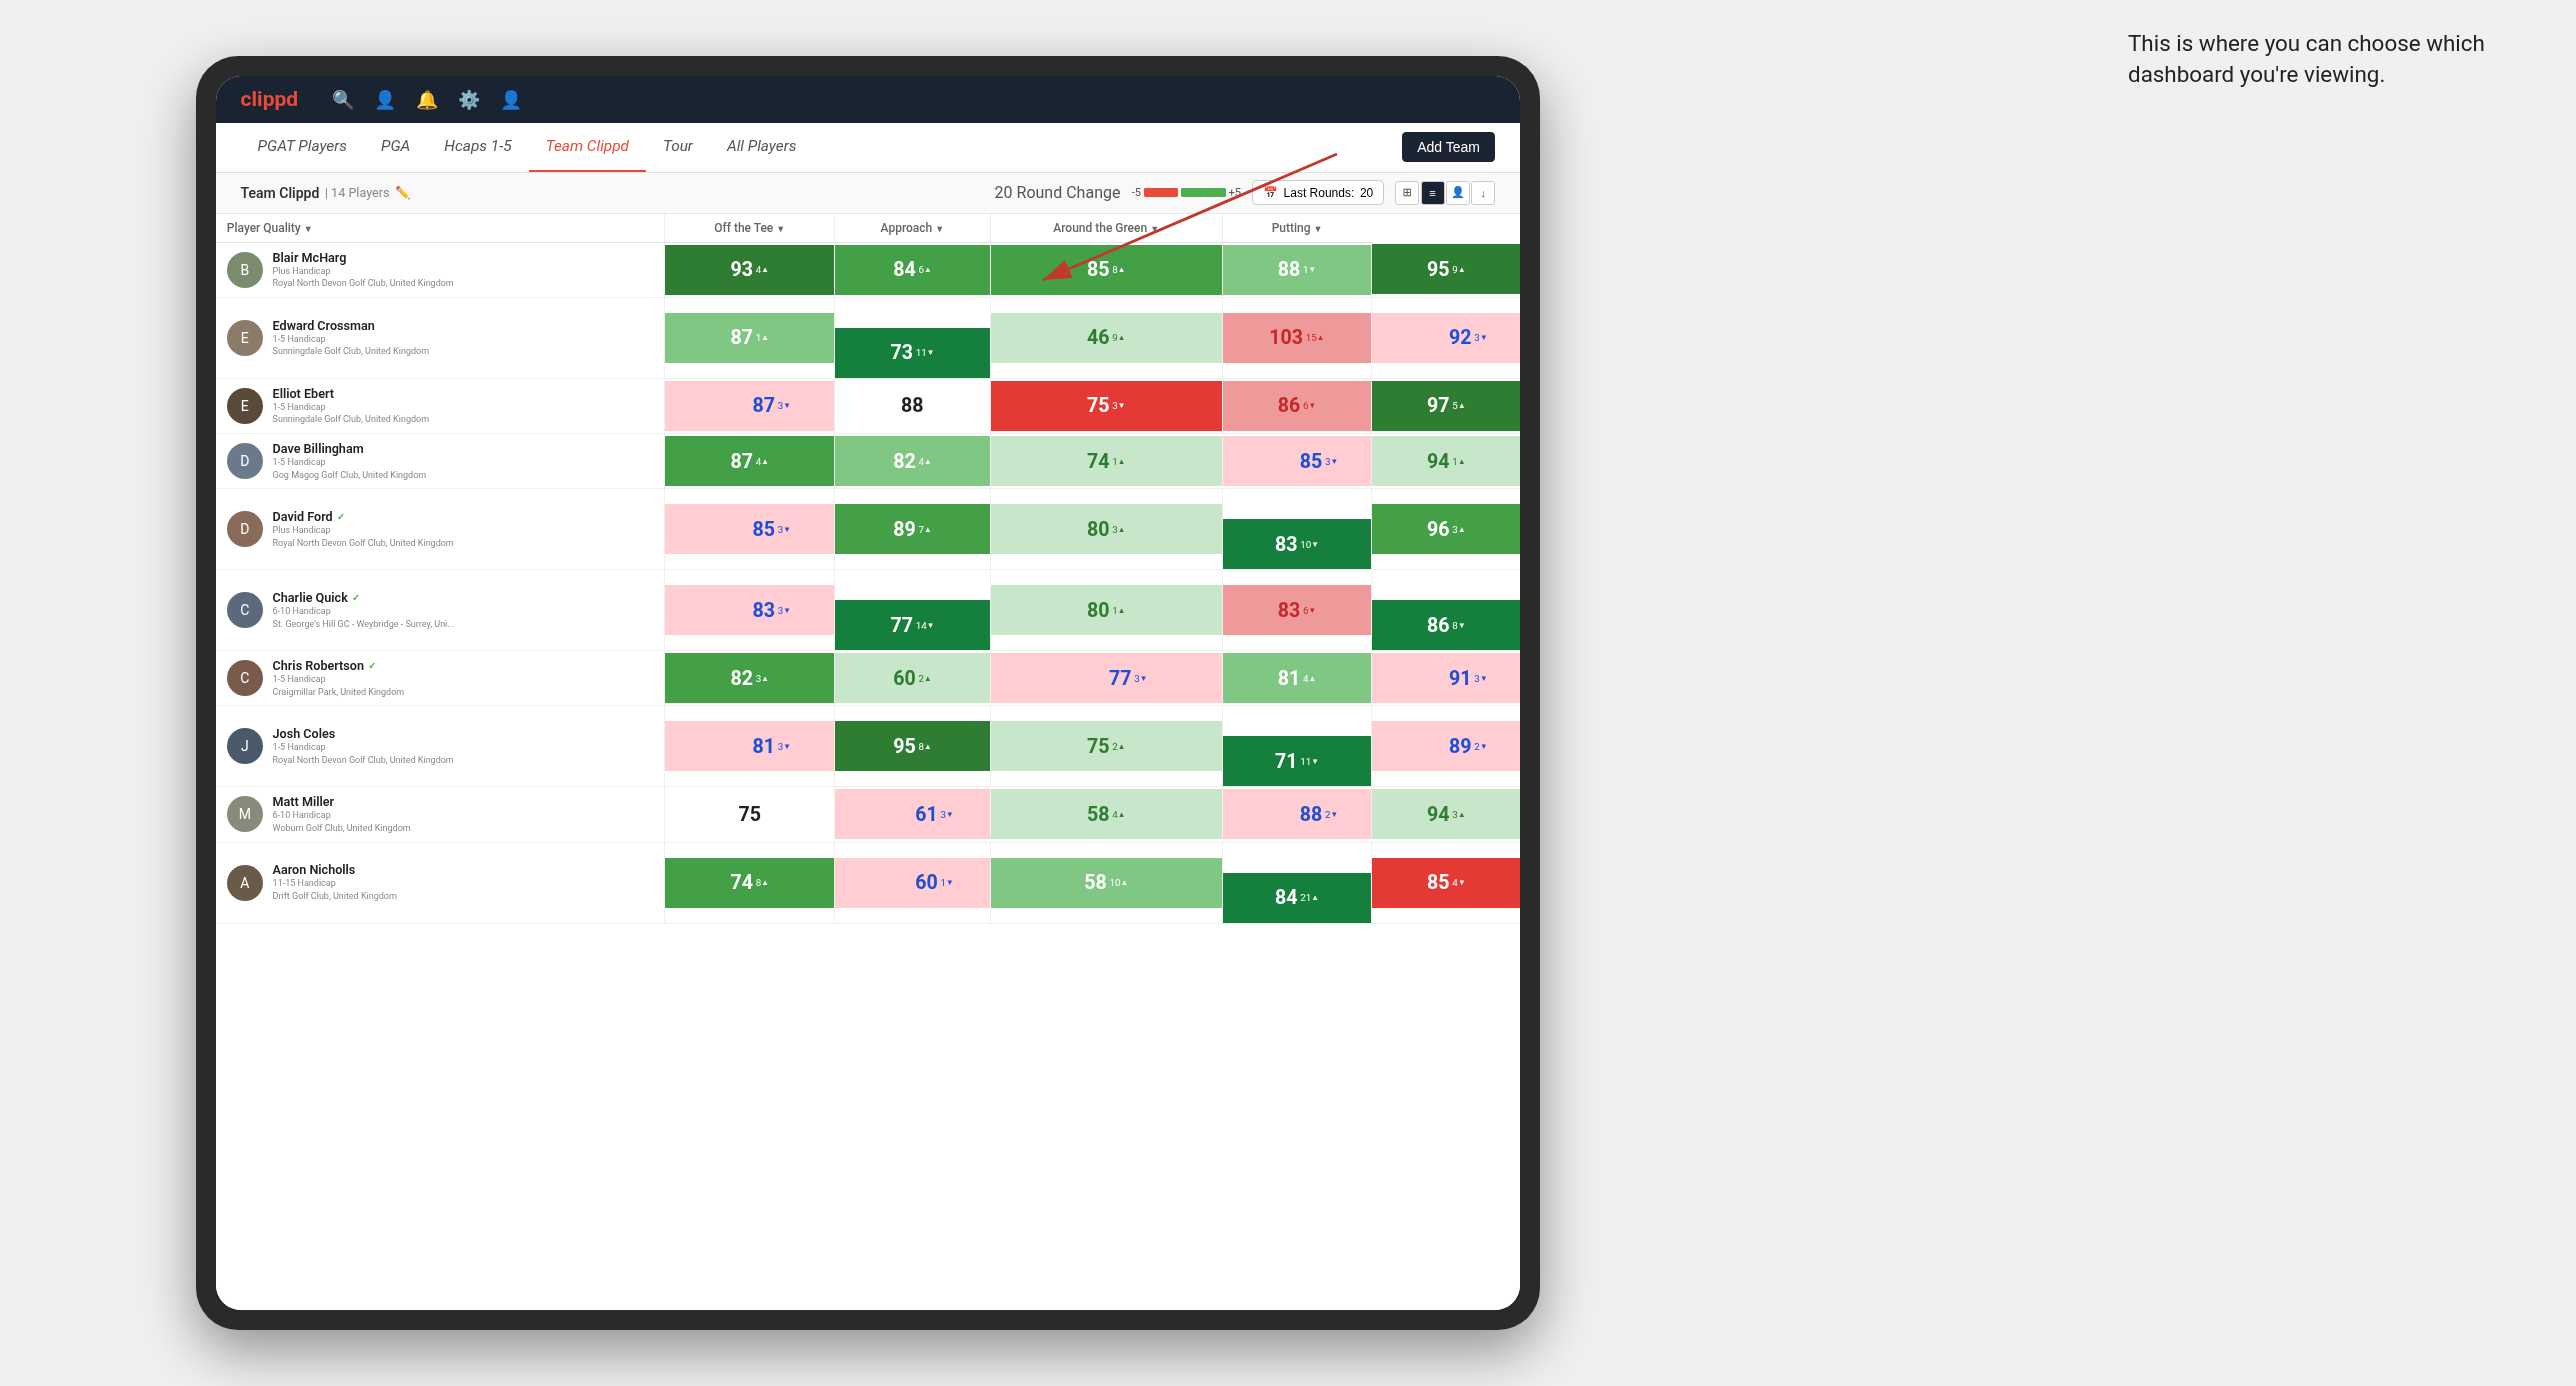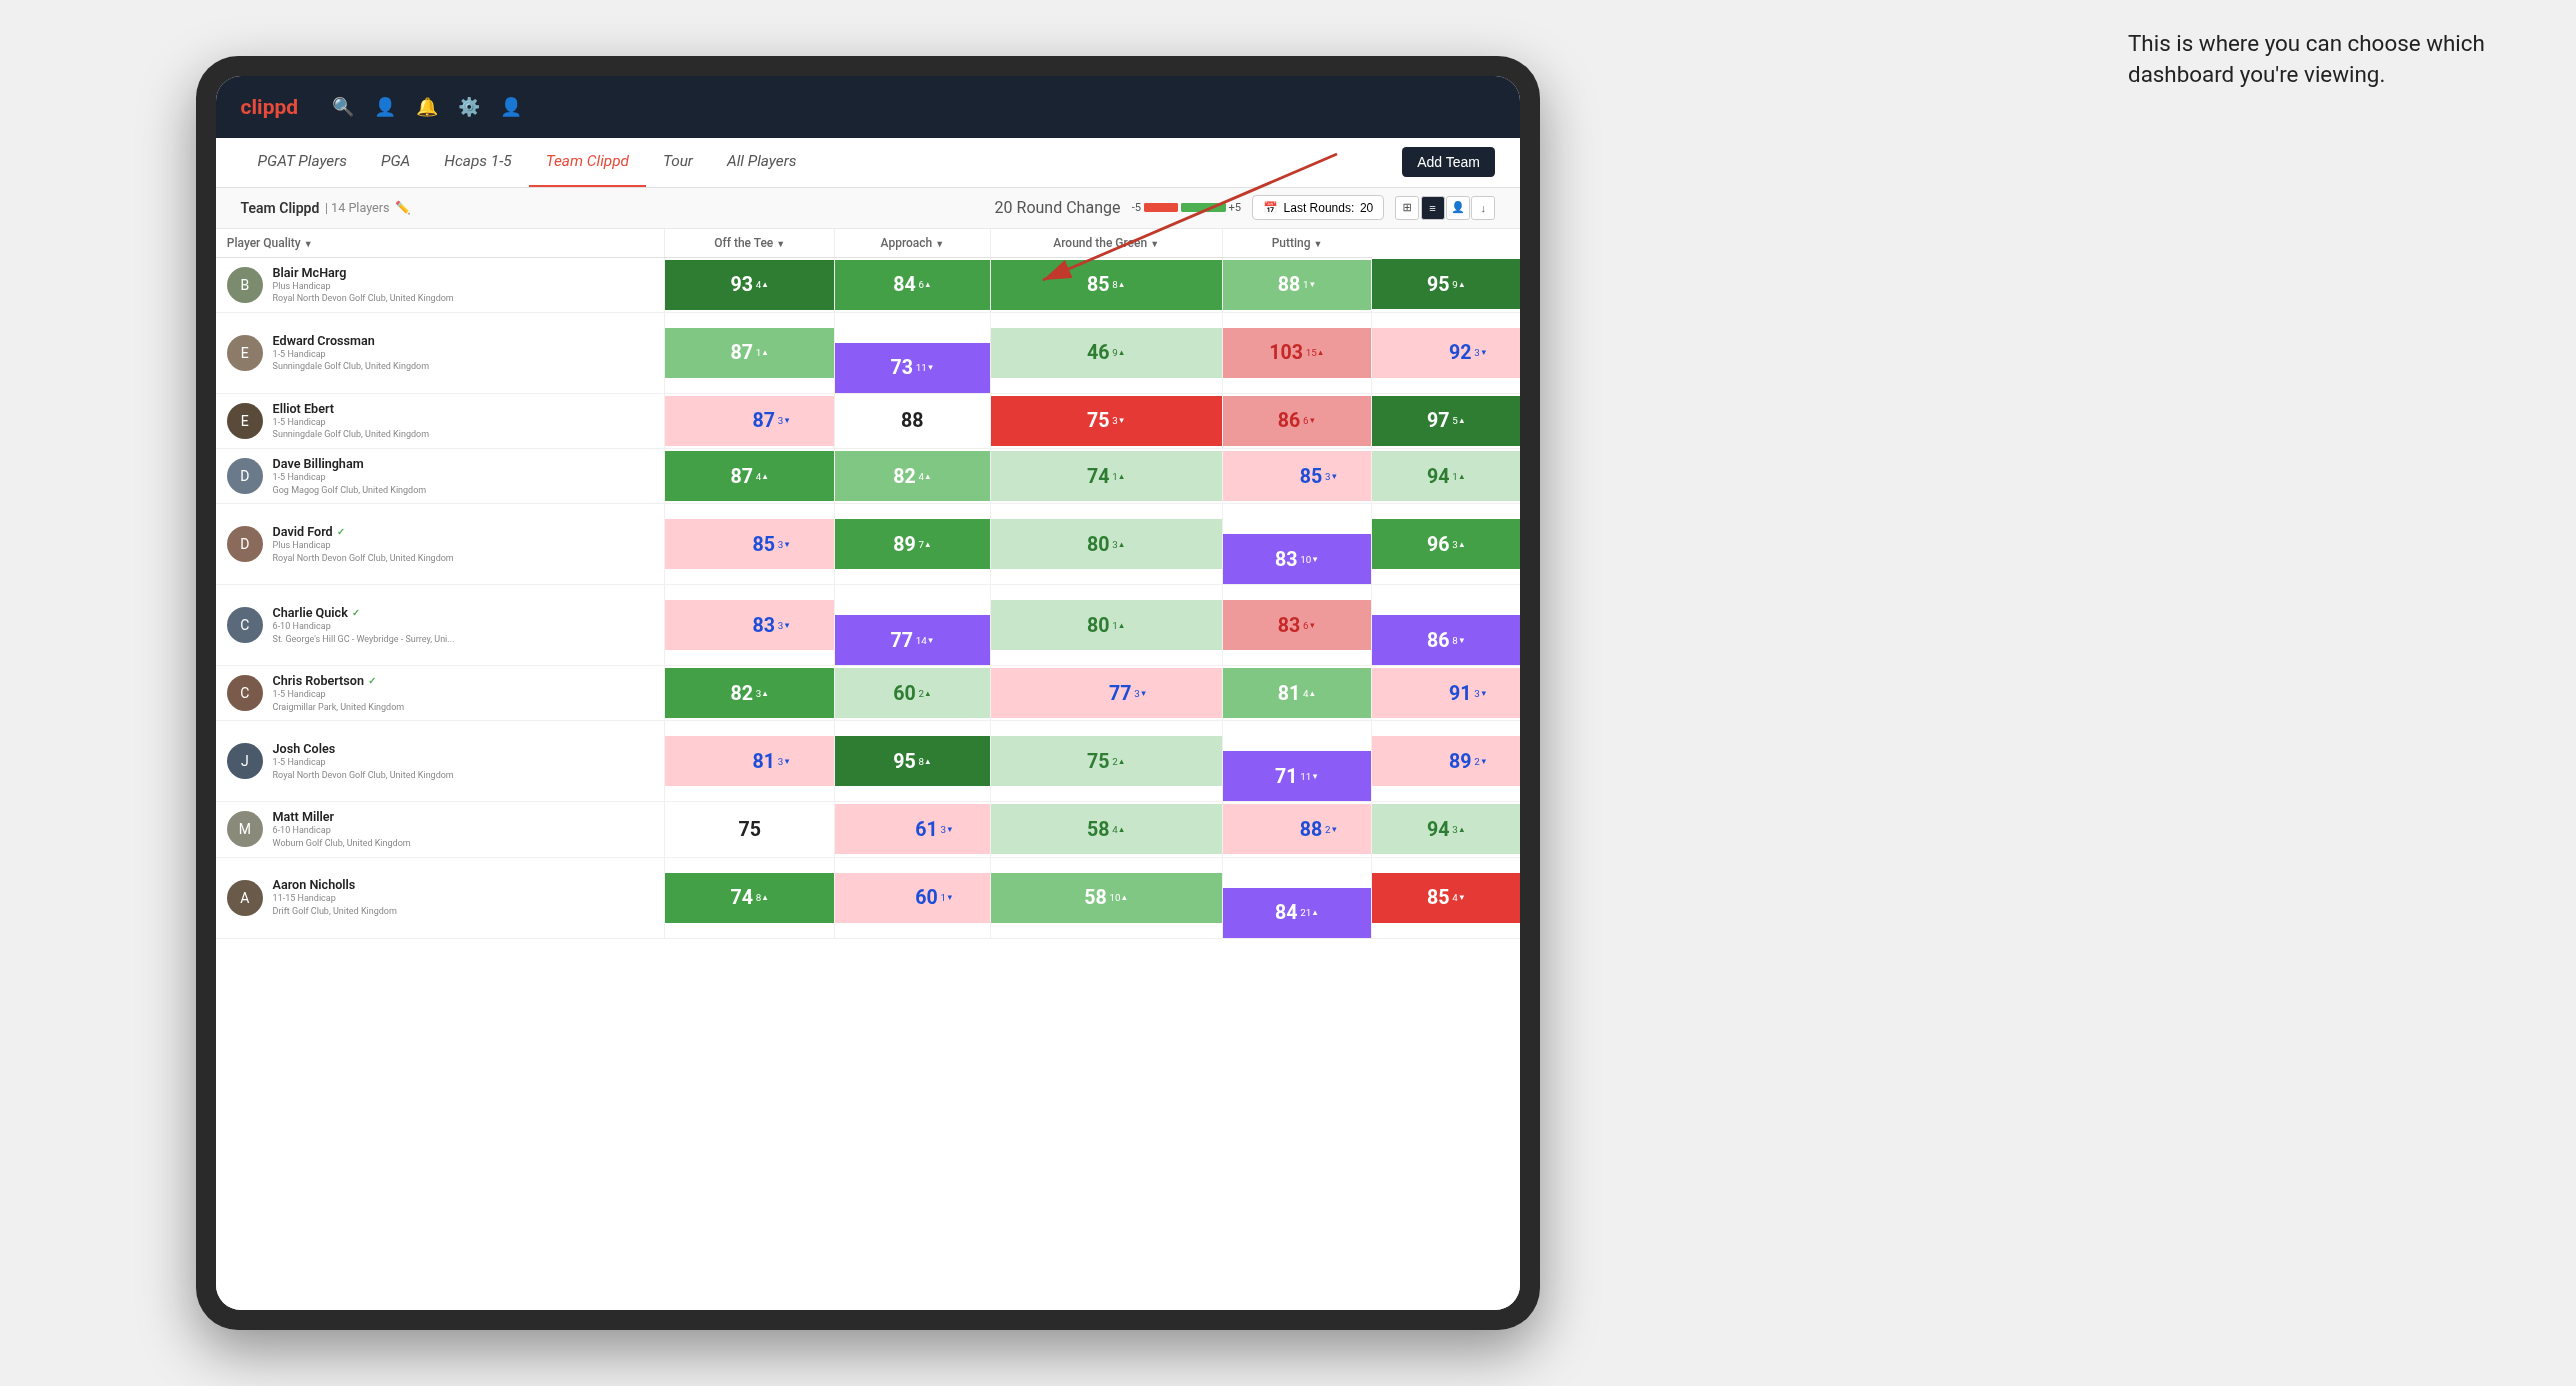--- a/index.html
+++ b/index.html
@@ -57,21 +57,21 @@
       background: #fff;
       border-radius: 25px;
       overflow: hidden;
       display: flex;
       flex-direction: column;
     }
 
     
     .top-nav {
       background: #1a2332;
-      height: 62px;
+      height: 47px;
       display: flex;
       align-items: center;
       padding: 0 25px;
       flex-shrink: 0;
       text-align: right;
     }
     .nav-logo {
       color: #e84b3a;
       font-size: 21px;
       font-weight: 700;
@@ -275,21 +275,21 @@
       justify-content: center;
       gap: 2.8px;
       height: 50px;
       font-size: 19.6px;
       font-weight: 700;
     }
     .metric-box.green-dark { background: #2e7d32; color: #fff; }
     .metric-box.green-med { background: #43a047; color: #fff; }
     .metric-box.green-light { background: #81c784; color: #fff; }
     .metric-box.green-pale { background: #c8e6c9; color: #2e7d32; }
-    .metric-box.red-dark { background: #8b5cf6; color: #fff; margin-top: 30px; }
+    .metric-box.red-dark { background: #15803d; color: #fff; margin-top: 30px; }
     .metric-box.red-med { background: #e53935; color: #fff; }
     .metric-box.red-light { background: #ef9a9a; color: #c62828; }
     .metric-box.red-pale { background: #ffcdd2; color: #1d4ed8; padding-left: 44px; }
     .metric-box.white { background: #fff; color: #222; border: none; }
     .metric-change {
       font-size: 9.8px;
       font-weight: 400;
       display: flex;
       align-items: center;
     }

